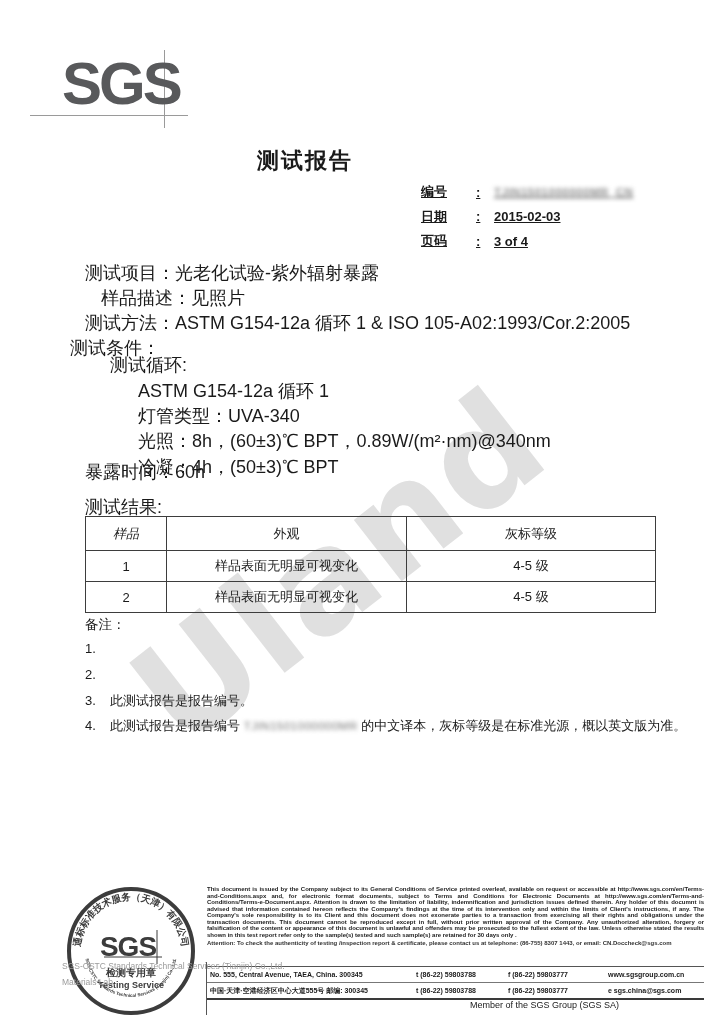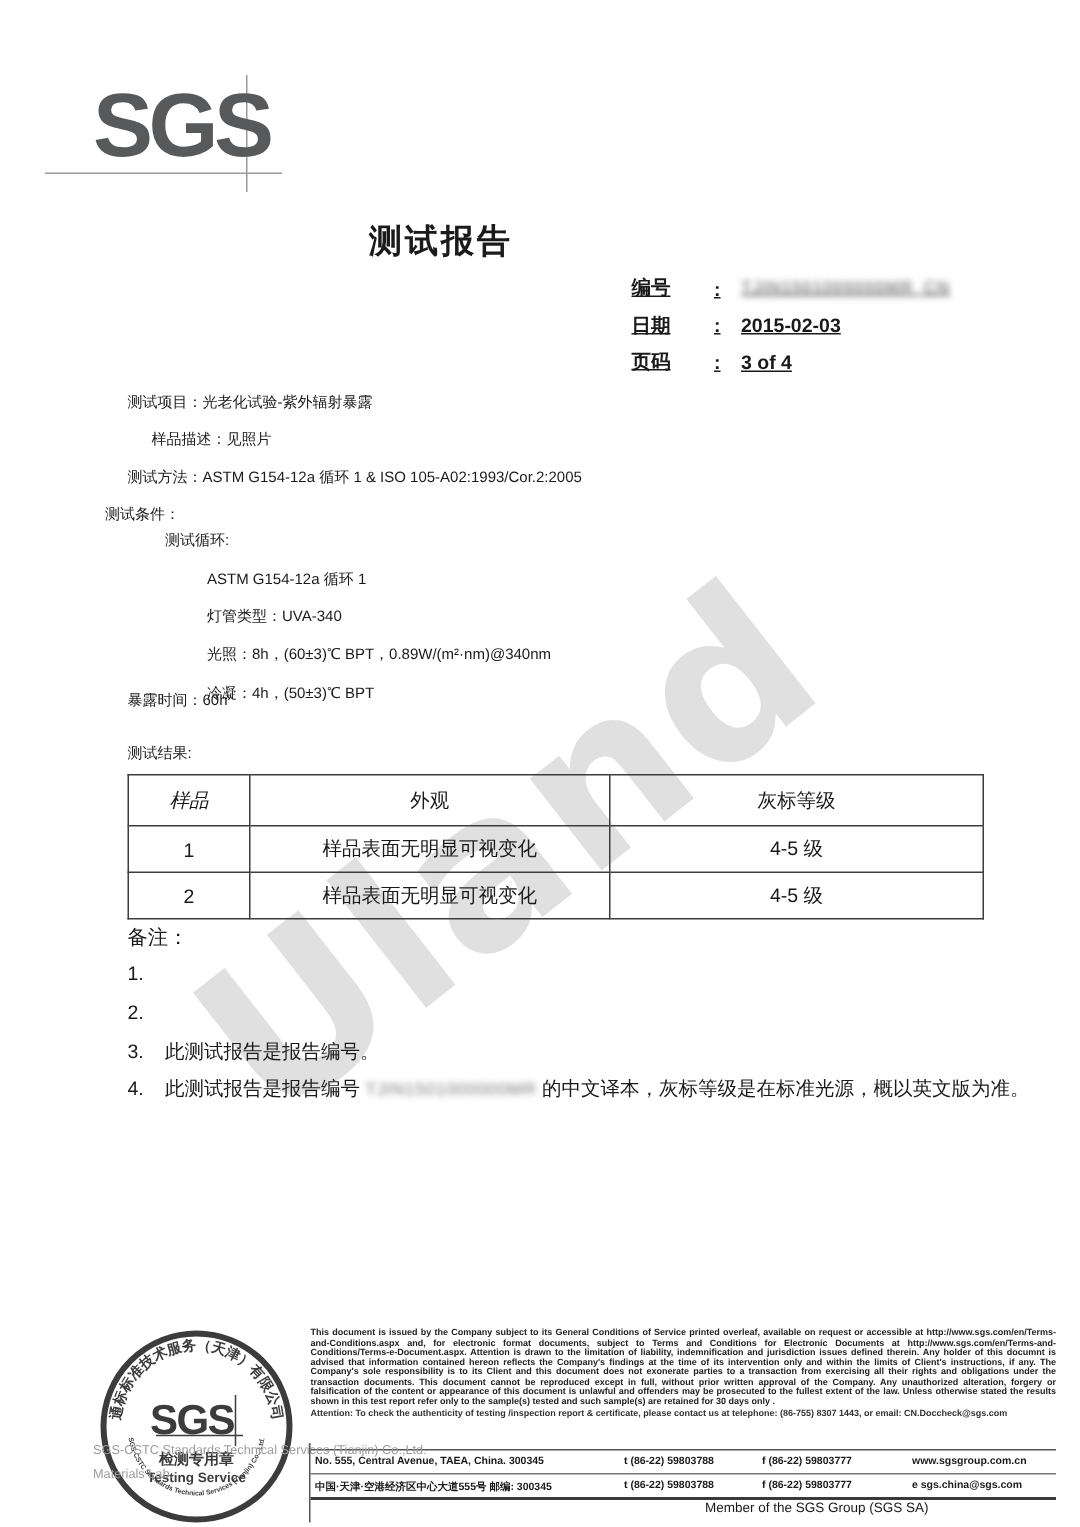--- a/index.html
+++ b/index.html
@@ -19,30 +19,30 @@
   
   .logo-word{
     position:absolute;left:62px;top:52px;font-size:60px;line-height:64px;
     font-weight:bold;color:#58595b;letter-spacing:-3px;
     font-family:"Liberation Sans", sans-serif;z-index:2;
   }
   .logo-hline{position:absolute;left:30px;top:115px;width:158px;height:1px;background:#9a9a9a;}
   .logo-vline{position:absolute;left:164px;top:50px;width:1px;height:78px;background:#9a9a9a;}
   
   .report-title{
-    position:absolute;left:0;top:146px;width:588px;text-align:center;
+    position:absolute;left:11px;top:146px;width:588px;text-align:center;
     font-size:22px;font-weight:bold;letter-spacing:2px;
   }
   .meta{position:absolute;left:421px;top:180px;font-size:13px;font-weight:bold;text-decoration:underline;}
   .meta-row{display:flex;height:24.5px;align-items:center;}
   .meta-label{width:55px;}
   .meta-colon{width:18px;}
   .blurred{filter:blur(2.3px);color:#8d8d8d;letter-spacing:.5px;font-size:11.5px;}
   
-  .bline{position:absolute;font-size:10px;white-space:nowrap;}
+  .bline{position:absolute;font-size:18px;white-space:nowrap;}
   
   .results{
     position:absolute;left:85px;top:516px;width:567px;border-collapse:collapse;
     table-layout:fixed;
   }
   .results th,.results td{
     border:1px solid #3d3d3d;text-align:center;font-weight:normal;
     font-size:13px;padding:0;
   }
   .results th{height:33px;}

